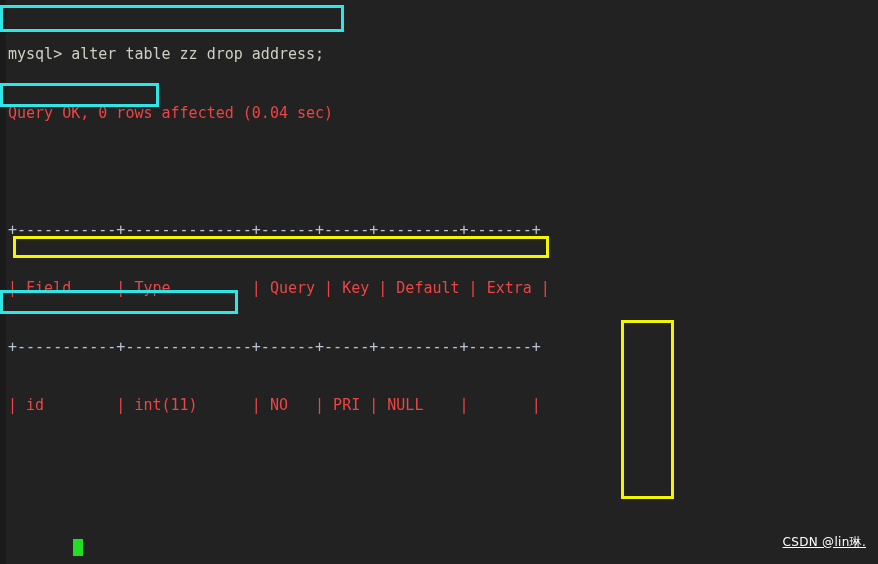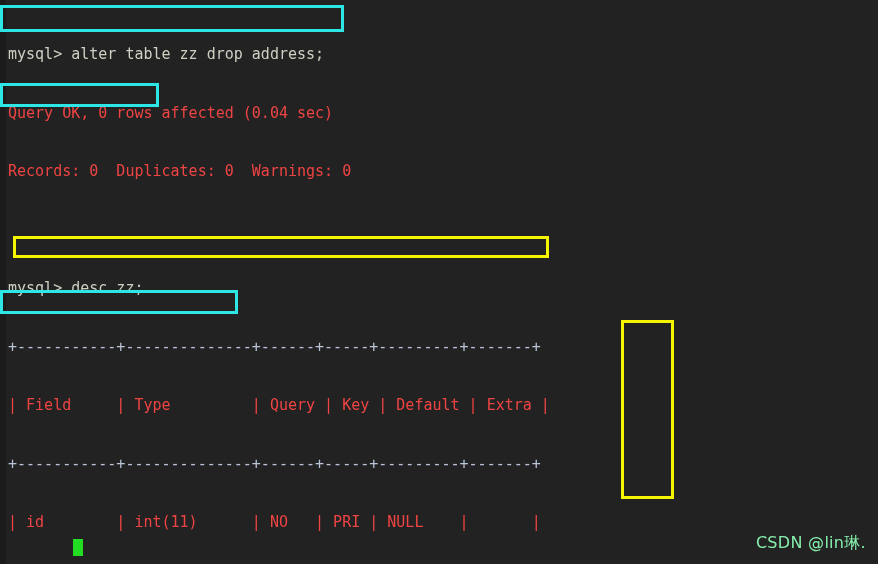--- a/index.html
+++ b/index.html
@@ -71,40 +71,39 @@
     width: 10px;
     height: 17px;
   }
 
   
   #watermark {
     position: absolute;
     z-index: 7;
     right: 12px;
     bottom: 12px;
-    color: #86efac;
+    color: #ffffff;
     font-family: "DejaVu Sans", "Liberation Sans", sans-serif;
-    font-size: 16px;
+    font-size: 12px;
     letter-spacing: 0.3px;
     white-space: pre;
+    text-decoration: underline;
   }
 </style>
 </head>
 <body>
 
 <div id="terminal">
 
   <div id="left-gutter"></div>
 
   <div id="screen">
     <div class="line prompt">mysql&gt; alter table zz drop address;</div>
     <div class="line plain">Query OK, 0 rows affected (0.04 sec)</div>
-    <div class="line plain">Records: 0  Duplicates: 0  Warnings: 0</div>
     <div class="line blank"></div>
-    <div class="line prompt">mysql&gt; desc zz;</div>
     <div class="line border">+-----------+--------------+------+-----+---------+-------+</div>
     <div class="line plain">| Field     | Type         | Query | Key | Default | Extra |</div>
     <div class="line border">+-----------+--------------+------+-----+---------+-------+</div>
     <div class="line plain">| id        | int(11)      | NO   | PRI | NULL    |       |</div>
     
     
     
     
     
     

